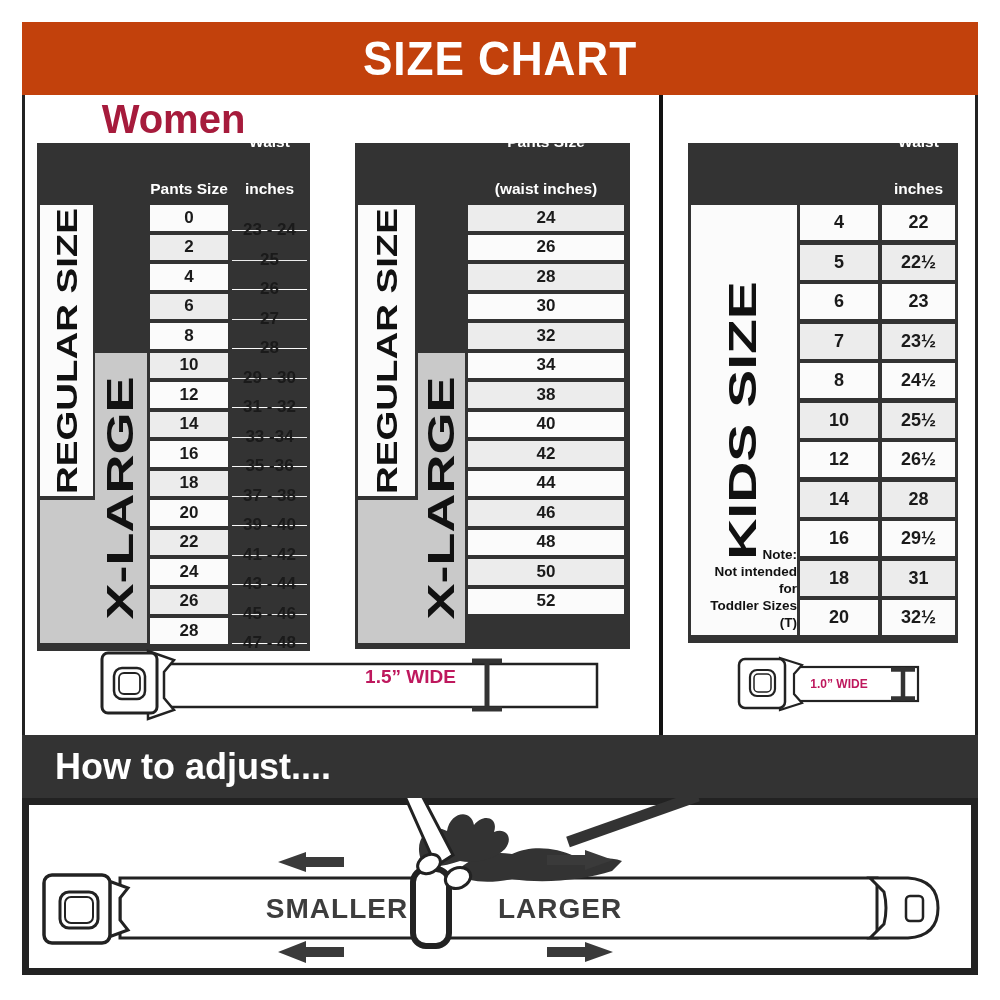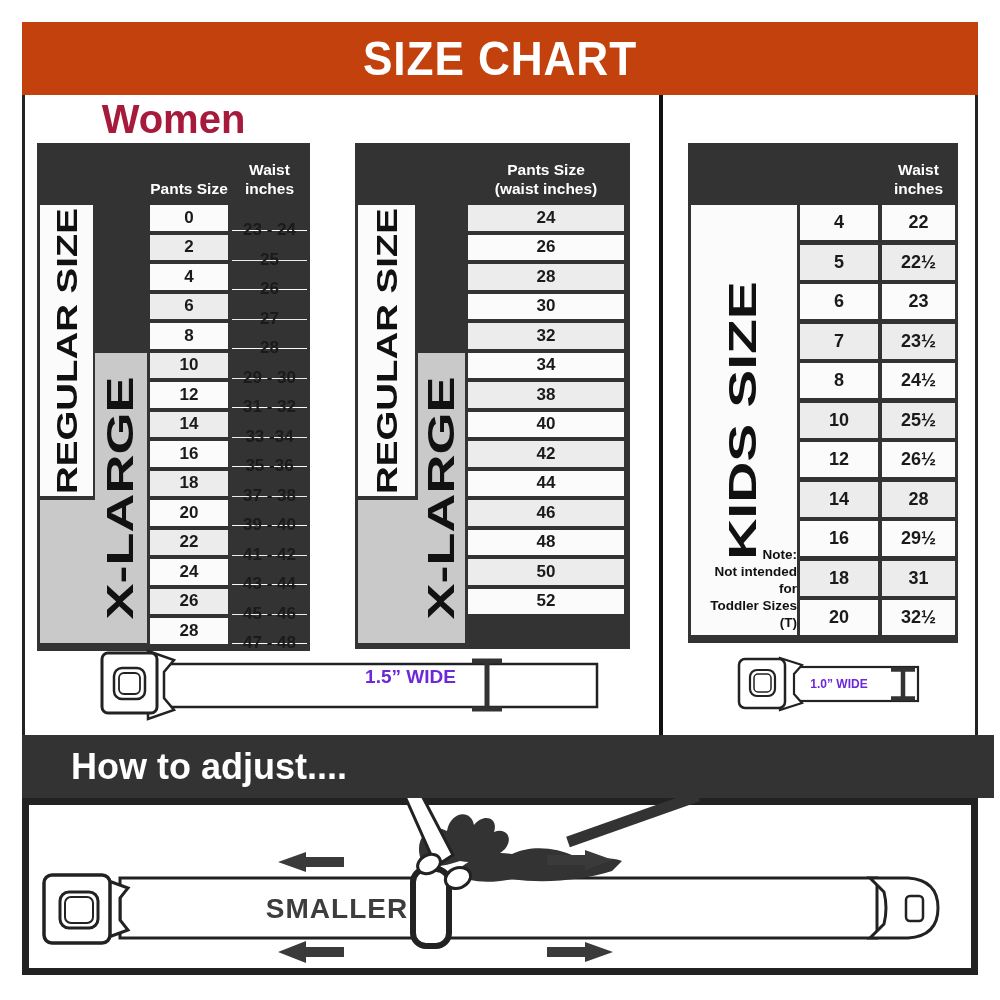--- a/index.html
+++ b/index.html
@@ -25,21 +25,21 @@
   .heading.k{left:688px;width:270px;}
 
   
   .tbl{background:#333;}
   .tbl-w{left:37px;top:143px;width:273px;height:508px;}
   .tbl-m{left:355px;top:143px;width:275px;height:506px;}
   .tbl-k{left:688px;top:143px;width:270px;height:500px;}
 
   .hdr{color:#fff;font-weight:bold;font-size:15.5px;display:flex;flex-direction:column;
     align-items:center;justify-content:flex-end;text-align:center;line-height:1.18;
-    padding-bottom:7px;box-sizing:border-box;height:62px;top:0;}
+    padding-bottom:7px;box-sizing:border-box;height:62px;top:0;gap:28px;}
   .tbl-w .hdr1{left:113px;width:78px;}
   .tbl-w .hdr2{left:195px;width:75px;}
   .tbl-m .hdr1{left:113px;width:156px;}
   .tbl-k .hdr1{left:112px;width:78px;}
   .tbl-k .hdr2{left:194px;width:73px;}
 
   .blk{background:#FBFBFB;}
   .blk.gray{background:#C9C9C9;}
   .vwrap{display:flex;align-items:center;justify-content:center;overflow:visible;}
   .vtext{white-space:nowrap;font-weight:bold;color:#111;}
@@ -71,27 +71,27 @@
   .rows-k .tcell{font-size:18px;}
   .rows-k .tcell:first-child{width:78px;flex:none;}
   .rows-k .tcell:last-child{flex:1;}
 
   .note{left:5px;bottom:4px;font-weight:bold;font-size:13.5px;line-height:17px;
     color:#111;text-align:right;}
 
   
   .belt1{left:90px;top:645px;width:520px;height:80px;}
   .belt2{left:730px;top:650px;width:200px;height:62px;}
-  .belt-label{font-weight:bold;color:#6d28d9;text-align:center;}
+  .belt-label{font-weight:bold;color:#be185d;text-align:center;}
   .belt-label.b15{left:348px;top:663px;width:125px;height:28px;font-size:19px;line-height:28px;}
   .belt-label.b10{left:798px;top:672px;width:82px;height:24px;font-size:12px;line-height:24px;}
 
   
   .band{left:22px;top:735px;width:956px;height:63px;background:#333;
-    display:flex;align-items:center;padding-left:16px;}
+    display:flex;align-items:center;}
   .band-title{color:#fff;font-weight:bold;font-size:36px;margin-left:33px;}
 
   
   .howto-box{left:22px;top:798px;width:956px;height:177px;}
   .strap-word{font-weight:bold;font-size:28px;color:#3d3d3d;text-align:center;
     letter-spacing:1px;}
   .strap-word.sm{left:262px;top:893px;width:150px;}
   .strap-word.lg{left:490px;top:893px;width:140px;}
 </style>
 </head>
@@ -358,14 +358,15 @@
       <ellipse cx="436" cy="80" rx="13" ry="10" transform="rotate(-22 436 80)" fill="#fff" stroke="#222" stroke-width="3"></ellipse>
     </g>
     <g fill="#3a3a3a">
       <path d="M322,59 H284 V54 L256,64 L284,74 V69 H322 Z"></path>
       <path d="M322,149 H284 V143 L256,154 L284,165 V159 H322 Z"></path>
       <path d="M525,57 H563 V52 L591,62 L563,72 V67 H525 Z"></path>
       <path d="M525,149 H563 V144 L591,154 L563,164 V159 H525 Z"></path>
     </g>
   </svg>
   <div class="abs strap-word sm">SMALLER</div>
+  <div class="abs strap-word lg">LARGER</div>
 
 </div>
 
 </body></html>

